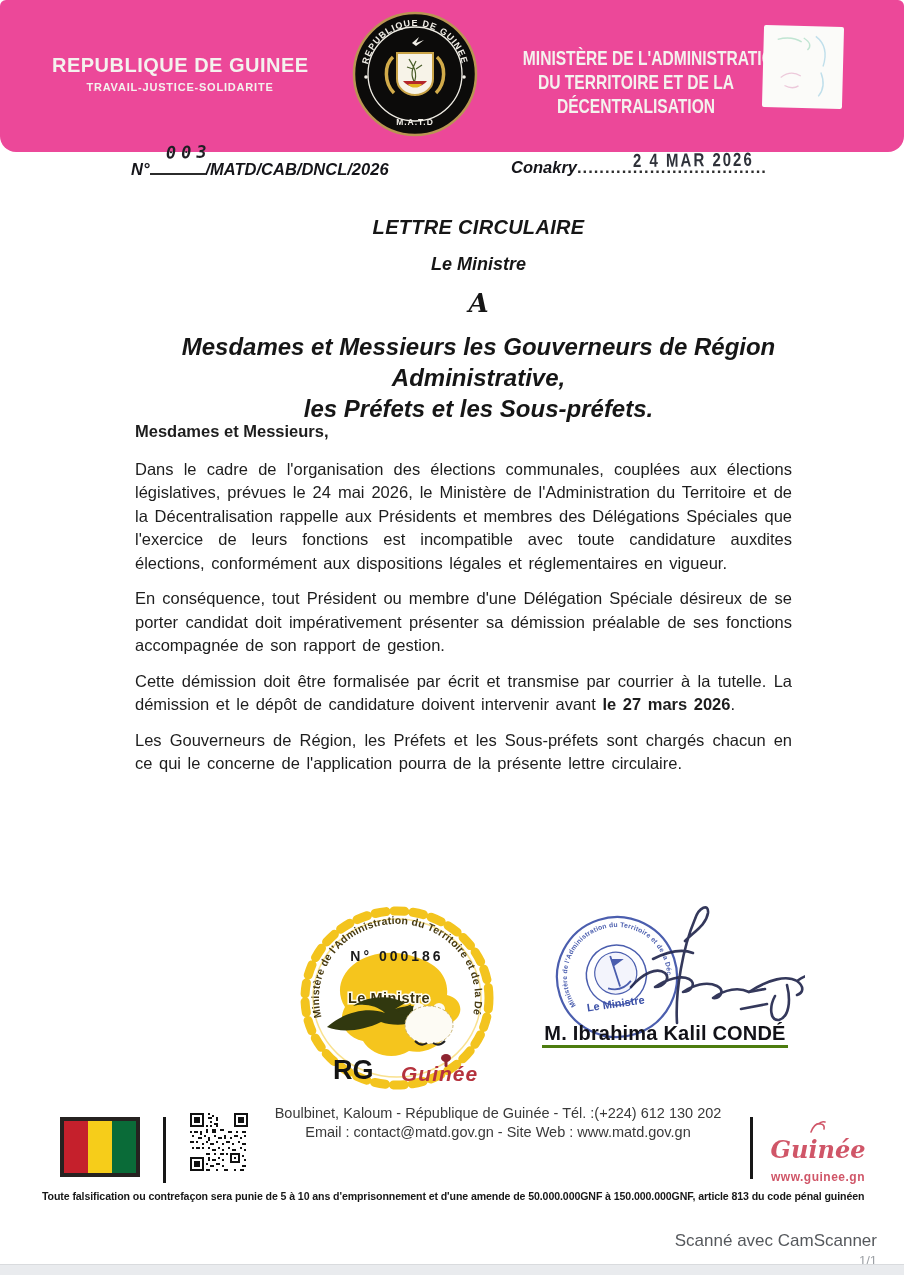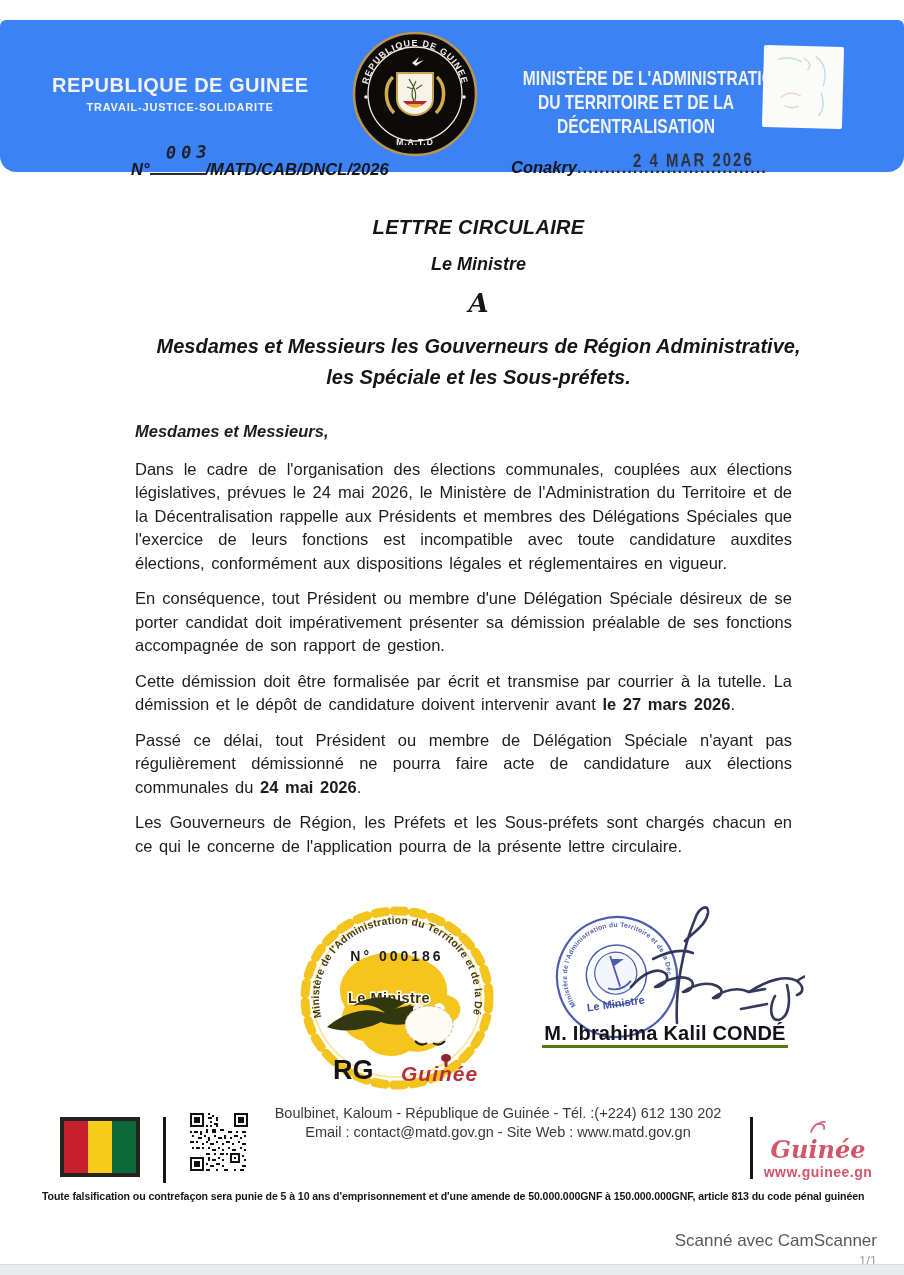--- a/index.html
+++ b/index.html
@@ -1,21 +1,21 @@
 <!DOCTYPE html>
 <html><head>
 <meta charset="utf-8">
 <style>
   html,body{margin:0;padding:0;background:#ffffff;}
   .page{position:relative;width:904px;height:1275px;background:#fff;overflow:hidden;
         font-family:"Liberation Sans",sans-serif;color:#1c1c1c;}
 
   
-  .banner{position:absolute;left:0;top:0;width:904px;height:152px;background:#3b82f6;
-          border-radius:6px 6px 16px 16px;margin-top:20px;}
+  .banner{position:absolute;left:0;top:0;width:904px;height:152px;background:#ec4899;
+          border-radius:6px 6px 16px 16px;}
   .banner-left{position:absolute;left:52px;top:54px;width:256px;text-align:center;color:#f4f2ee;}
   .banner-left .rep{font-size:20px;font-weight:700;letter-spacing:.5px;white-space:nowrap;}
   .banner-left .motto{font-size:11px;font-weight:700;letter-spacing:.8px;margin-top:4px;white-space:nowrap;}
   .emblem{position:absolute;left:352px;top:11px;}
   .ministry{position:absolute;left:498px;top:46px;width:276px;text-align:center;color:#f4f2ee;
             font-size:19px;font-weight:700;line-height:23px;transform:scale(.82,1.04);transform-origin:50% 0;
             white-space:nowrap;}
   .patch{position:absolute;left:763px;top:26px;width:80px;height:82px;background:#fbfbf9;
          border-radius:2px;transform:rotate(1.5deg);}
 
@@ -31,25 +31,25 @@
   .dotwrap{position:relative;display:inline-block;}
   .dots{font-weight:700;color:#2e2e2e;letter-spacing:1px;}
   .datestamp{position:absolute;left:56px;top:-7px;font-size:15px;font-weight:700;letter-spacing:2px;
              color:#2f323a;transform:scaleY(1.25) rotate(-.5deg);white-space:nowrap;}
 
   
   .titleblock{position:absolute;left:135px;width:657px;text-align:center;margin-left:15px;}
   .t-heading{top:216px;font-size:20px;font-weight:700;font-style:italic;letter-spacing:.3px;color:#161616;}
   .t-from{top:254px;font-size:18px;font-weight:700;font-style:italic;color:#161616;}
   .t-a{top:288px;font-family:"DejaVu Serif",serif;font-size:26px;font-weight:700;font-style:italic;color:#161616;}
-  .t-addr{top:331px;font-size:20px;font-weight:700;font-style:italic;line-height:31px;color:#161616;}
+  .t-addr{top:331px;font-size:24px;font-weight:700;font-style:italic;line-height:31px;color:#161616;}
 
   
   .bodytext{position:absolute;left:135px;top:420px;width:657px;font-size:16.5px;line-height:23.5px;color:#1d1d1d;}
-  .bodytext .salut{font-weight:700;margin:0 0 14px 0;font-style:italic;}
+  .bodytext .salut{font-weight:700;margin:0 0 14px 0;}
   .bodytext p{margin:12px 0 12px 0;text-align:justify;word-spacing:2px;}
   .bodytext b{font-weight:700;}
 
   
   .gold-stamp{position:absolute;left:297px;top:903px;}
   .blue-stamp{position:absolute;left:535px;top:895px;}
   .sig-name{position:absolute;left:505px;top:1022px;width:320px;text-align:center;}
   .sig-name span{display:inline-block;font-size:20px;font-weight:800;color:#121218;
                  border-bottom:3px solid #4d7c0f;padding:0 2px 0 2px;letter-spacing:.2px;}
 
@@ -57,21 +57,21 @@
   .flag{position:absolute;left:60px;top:1117px;width:72px;height:52px;border:4px solid #262220;display:flex;}
   .flag div{flex:1;}
   .f-red{background:#c5202c;} .f-yel{background:#f6cd1a;} .f-grn{background:#0a6b38;}
   .vdiv1{position:absolute;left:163px;top:1117px;width:3px;height:66px;background:#171717;}
   .vdiv2{position:absolute;left:750px;top:1117px;width:3px;height:62px;background:#171717;}
   .qr{position:absolute;left:190px;top:1113px;}
   .addr{position:absolute;left:268px;top:1104px;width:460px;text-align:center;font-size:14.5px;
         line-height:19px;color:#3a3a3a;}
   .brand{position:absolute;left:762px;top:1120px;width:112px;text-align:center;color:#d05668;}
   .brand .bname{font-family:"DejaVu Serif",serif;font-size:24px;font-weight:700;font-style:italic;line-height:24px;}
-  .brand .burl{font-size:14px;font-weight:700;letter-spacing:.5px;margin-top:2px;}
+  .brand .burl{font-size:12px;font-weight:700;letter-spacing:.5px;margin-top:8px;}
   .warning{position:absolute;left:42px;top:1190px;width:830px;font-size:10.6px;font-weight:700;
            color:#171717;white-space:nowrap;letter-spacing:-.1px;}
 
   
   .scan-credit{position:absolute;right:27px;top:1231px;text-align:right;}
   .scan-credit .lbl{font-size:17px;color:#55585c;}
   .scan-credit .pg{font-size:13px;color:#9b9fa4;margin-top:2px;}
   .bottom-strip{position:absolute;left:0;bottom:0;width:904px;height:10px;background:#e9ebee;border-top:1px solid #d9dbde;}
 
   svg text{font-family:"Liberation Sans",sans-serif;}
@@ -129,29 +129,28 @@
     <div class="ref-right">
       <span class="city">Conakry</span><span class="dotwrap"><span class="dots">..................................</span><span class="datestamp">2 4 MAR 2026</span></span>
     </div>
   </div>
 
   <div class="titleblock abs t-heading">LETTRE CIRCULAIRE</div>
   <div class="titleblock abs t-from">Le Ministre</div>
   <div class="titleblock abs t-a">A</div>
   <div class="titleblock abs t-addr">
     <div>Mesdames et Messieurs les Gouverneurs de Région Administrative,</div>
-    <div>les Spéciale et les Sous-préfets.</div>
+    <div>les Préfets et les Sous-préfets.</div>
   </div>
 
   <div class="bodytext">
     <div class="salut">Mesdames et Messieurs,</div>
     <p>Dans le cadre de l'organisation des élections communales, couplées aux élections législatives, prévues le 24 mai 2026, le Ministère de l'Administration du Territoire et de la Décentralisation rappelle aux Présidents et membres des Délégations Spéciales que l'exercice de leurs fonctions est incompatible avec toute candidature auxdites élections, conformément aux dispositions légales et réglementaires en vigueur.</p>
     <p>En conséquence, tout Président ou membre d'une Délégation Spéciale désireux de se porter candidat doit impérativement présenter sa démission préalable de ses fonctions accompagnée de son rapport de gestion.</p>
     <p><span>Cette démission doit être formalisée par écrit et transmise par courrier à la tutelle. La démission et le dépôt de candidature doivent intervenir avant </span><b>le 27 mars 2026</b><span>.</span></p>
-    <p><span>Passé ce délai, tout Président ou membre de Délégation Spéciale n'ayant pas régulièrement démissionné ne pourra faire acte de candidature aux élections communales du </span><b>24 mai 2026</b><span>.</span></p>
     <p>Les Gouverneurs de Région, les Préfets et les Sous-préfets sont chargés chacun en ce qui le concerne de l'application pourra de la présente lettre circulaire.</p>
   </div>
 
   <svg class="gold-stamp" width="200" height="190" viewBox="0 0 200 190">
     <ellipse cx="100" cy="95" rx="92" ry="87" fill="none" stroke="#f3c41e" stroke-width="9" stroke-dasharray="11 8" stroke-linecap="round"></ellipse>
     <ellipse cx="100" cy="95" rx="84" ry="79" fill="none" stroke="#f3c41e" stroke-width="1.5" opacity=".5"></ellipse>
     <path id="goldArc" d="M 24.7,114.2 A 78,74 0 1 1 175.3,114.2" fill="none"></path>
     <text font-size="10.5" font-weight="700" fill="#473a10" letter-spacing=".2">
       <textPath href="#goldArc">Ministère de l'Administration du Territoire et de la Décentralisation</textPath>
     </text>

